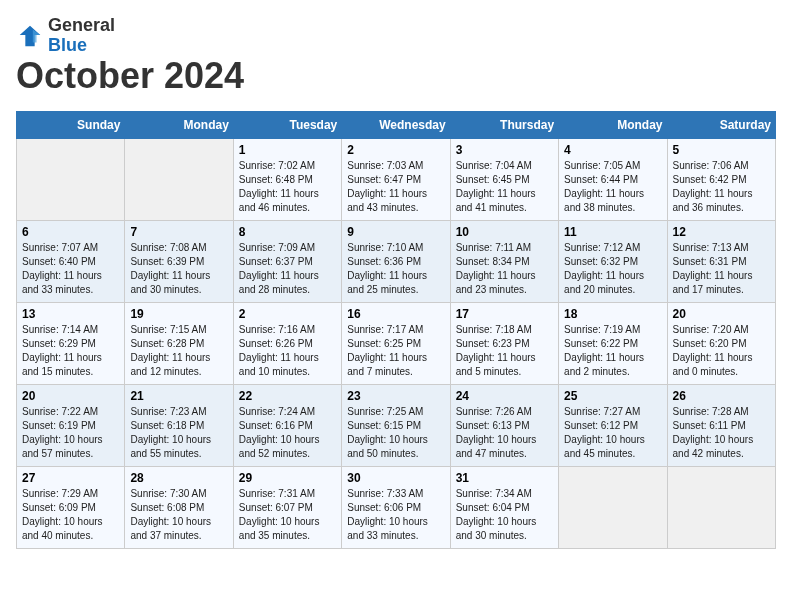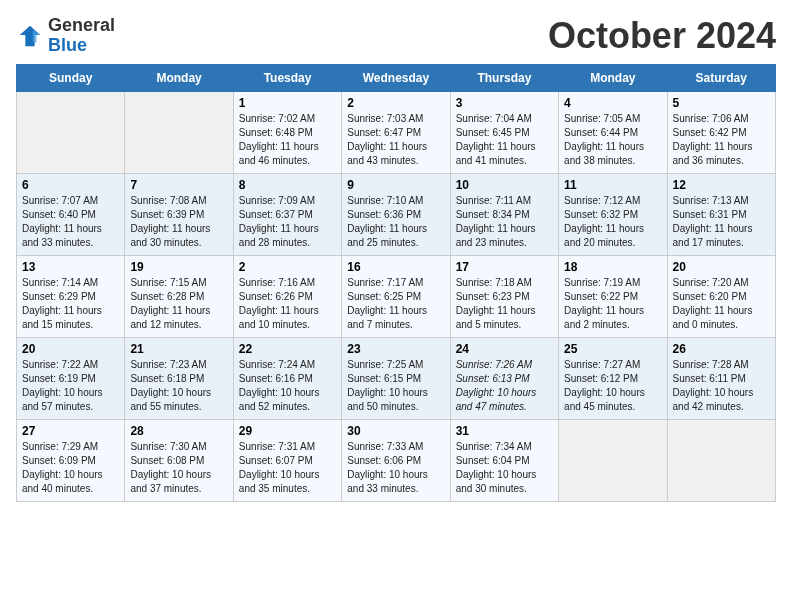--- a/index.html
+++ b/index.html
@@ -7,21 +7,22 @@
       font-family: Arial, sans-serif;
       background: #fff;
       width: 792px;
       min-height: 612px;
       padding: 16px;
     }
     .header {
       display: flex;
       align-items: flex-start;
       justify-content: space-between;
-      margin-bottom: 8px;
+      margin-bottom: 16px;
+      flex-direction: column;
     }
     .logo {
       display: flex;
       align-items: center;
       gap: 4px;
     }
     .logo-text {
       font-size: 18px;
       font-weight: bold;
       line-height: 1.1;
@@ -48,21 +49,21 @@
     }
     table {
       width: 100%;
       border-collapse: collapse;
       font-size: 11px;
     }
     thead tr th {
       background-color: #2e75b6;
       color: #fff;
       padding: 6px 4px;
-      text-align: center;
+      text-align: right;
       font-size: 12px;
       font-weight: bold;
       border: 1px solid #2e75b6;
     }
     tbody tr td {
       border: 1px solid #ccc;
       vertical-align: top;
       padding: 4px 5px;
       min-height: 70px;
       height: 82px;
@@ -263,21 +264,21 @@
 Daylight: 10 hours and 52 minutes.</div>
         </td>
         <td>
           <span class="day-num">23</span>
           <div class="day-info" style="white-space: pre-line;">Sunrise: 7:25 AM
 Sunset: 6:15 PM
 Daylight: 10 hours and 50 minutes.</div>
         </td>
         <td>
           <span class="day-num">24</span>
-          <div class="day-info" style="white-space: pre-line; font-style: italic;">Sunrise: 7:26 AM
+          <div class="day-info" style="white-space: pre-line;">Sunrise: 7:26 AM
 Sunset: 6:13 PM
 Daylight: 10 hours and 47 minutes.</div>
         </td>
         <td>
           <span class="day-num">25</span>
           <div class="day-info" style="white-space: pre-line;">Sunrise: 7:27 AM
 Sunset: 6:12 PM
 Daylight: 10 hours and 45 minutes.</div>
         </td>
         <td>

